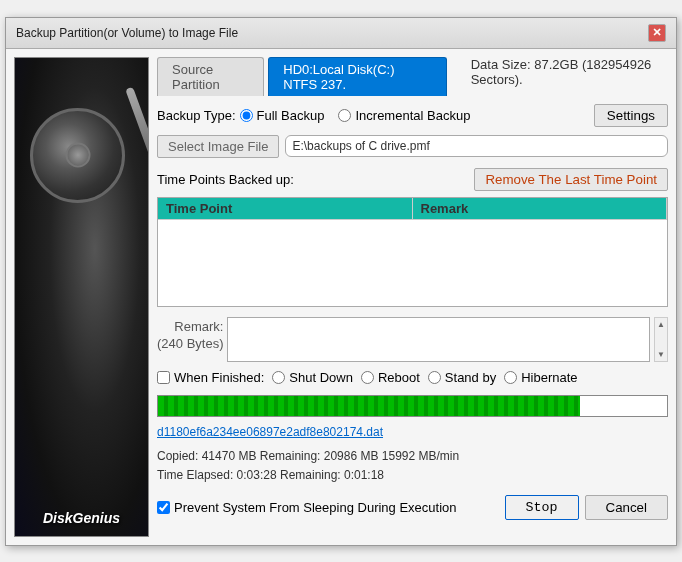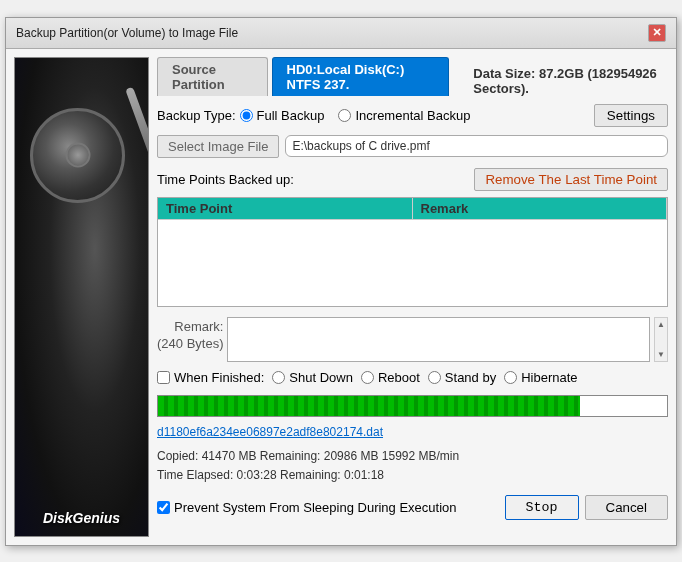--- a/index.html
+++ b/index.html
@@ -111,23 +111,22 @@
       z-index: 1;
     }
     .right-panel {
       flex: 1;
       display: flex;
       flex-direction: column;
       gap: 6px;
     }
     .row {
       display: flex;
-      align-items: flex-end;
-      gap: 4px;
-      font-weight: bold;
+      align-items: flex-start;
+      gap: 4px;
     }
     .tab-inactive {
       background: #e0e0e0;
       border: 1px solid #aaa;
       border-bottom: none;
       padding: 4px 14px;
       color: #555;
       border-radius: 3px 3px 0 0;
     }
     .tab-active {

